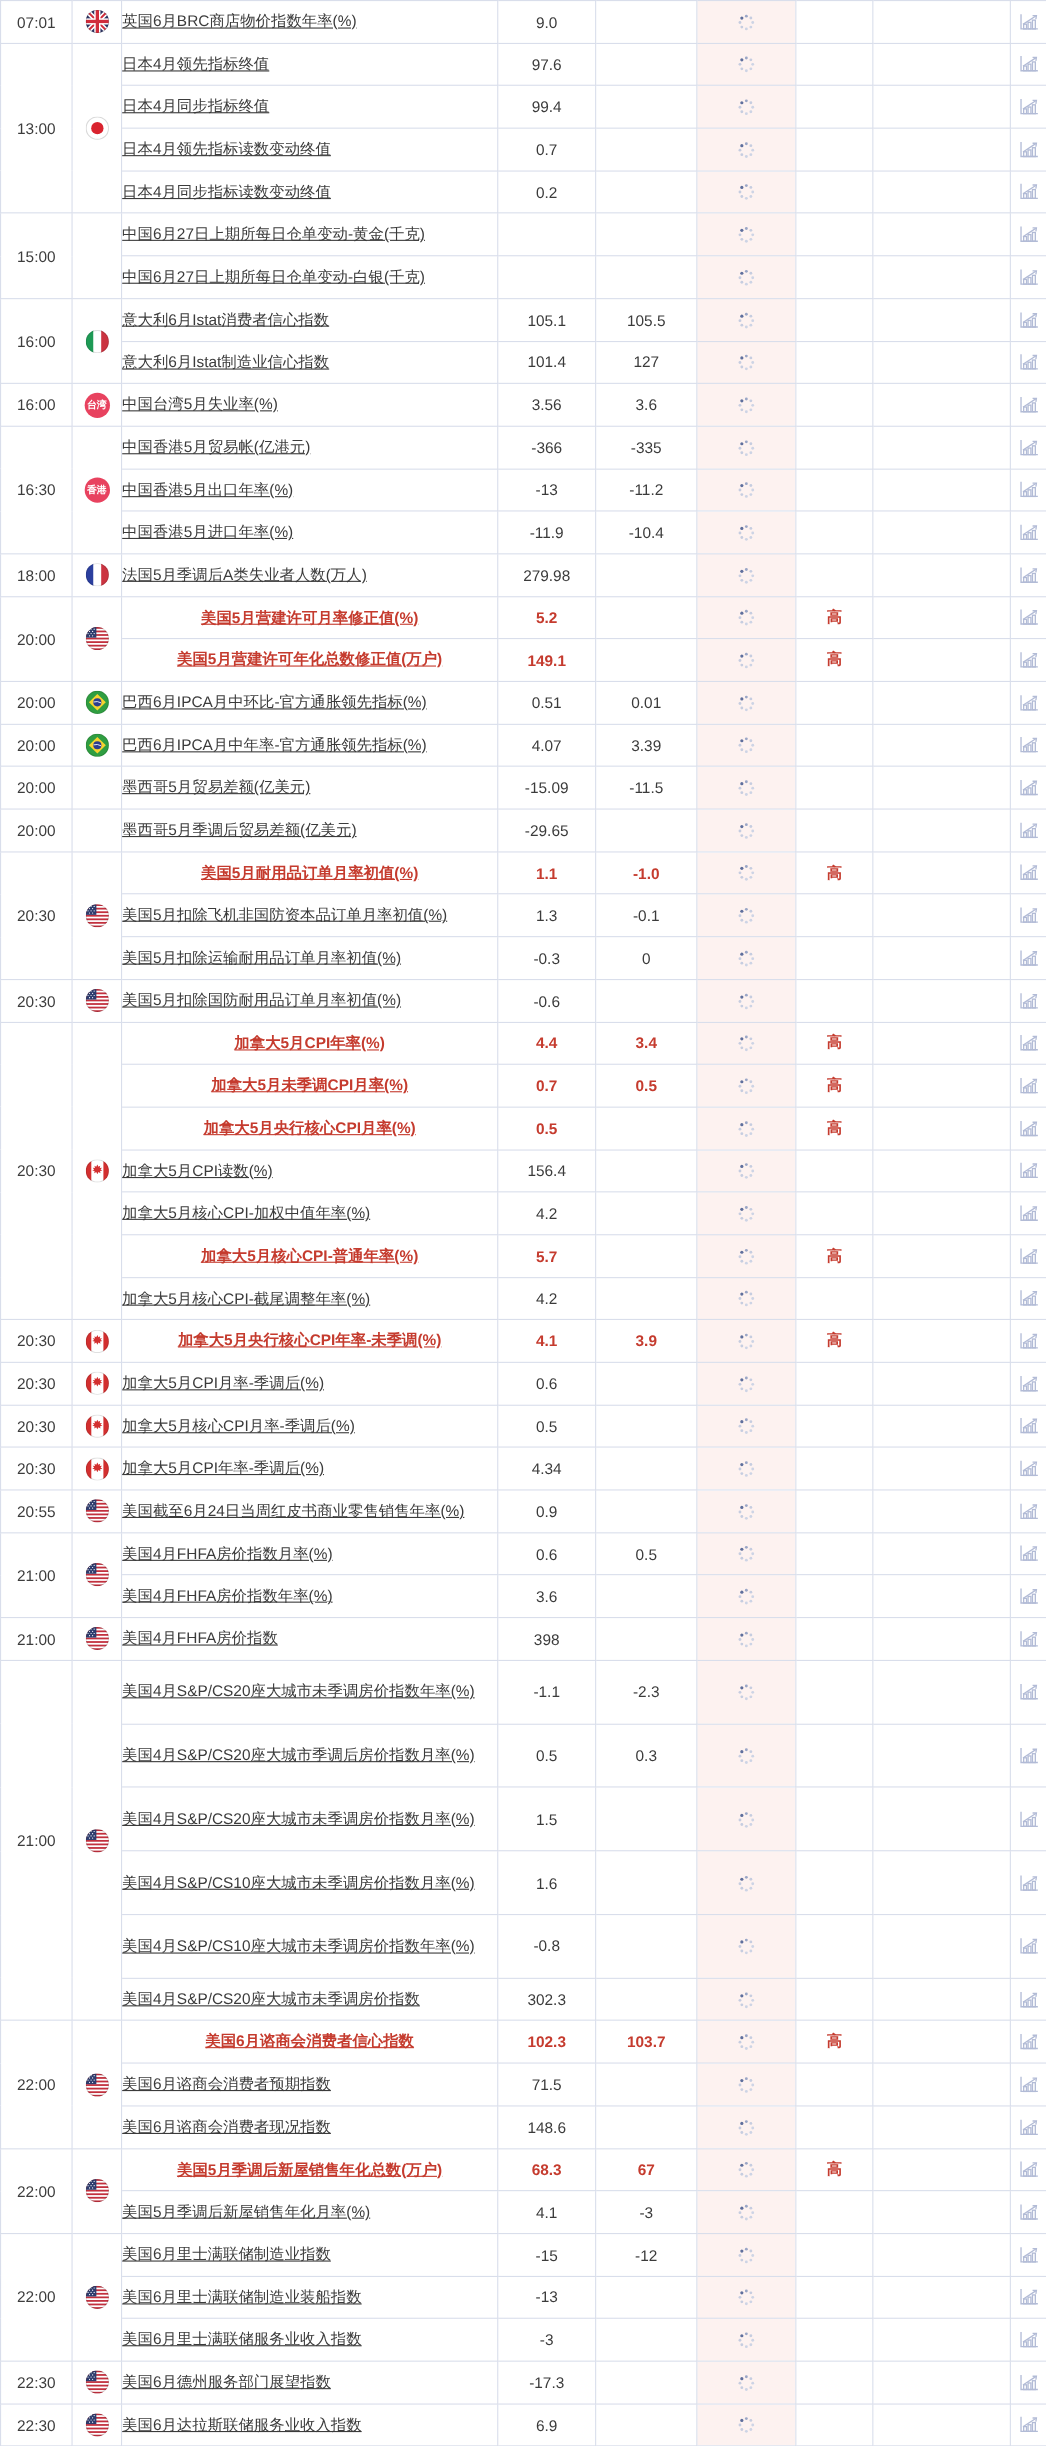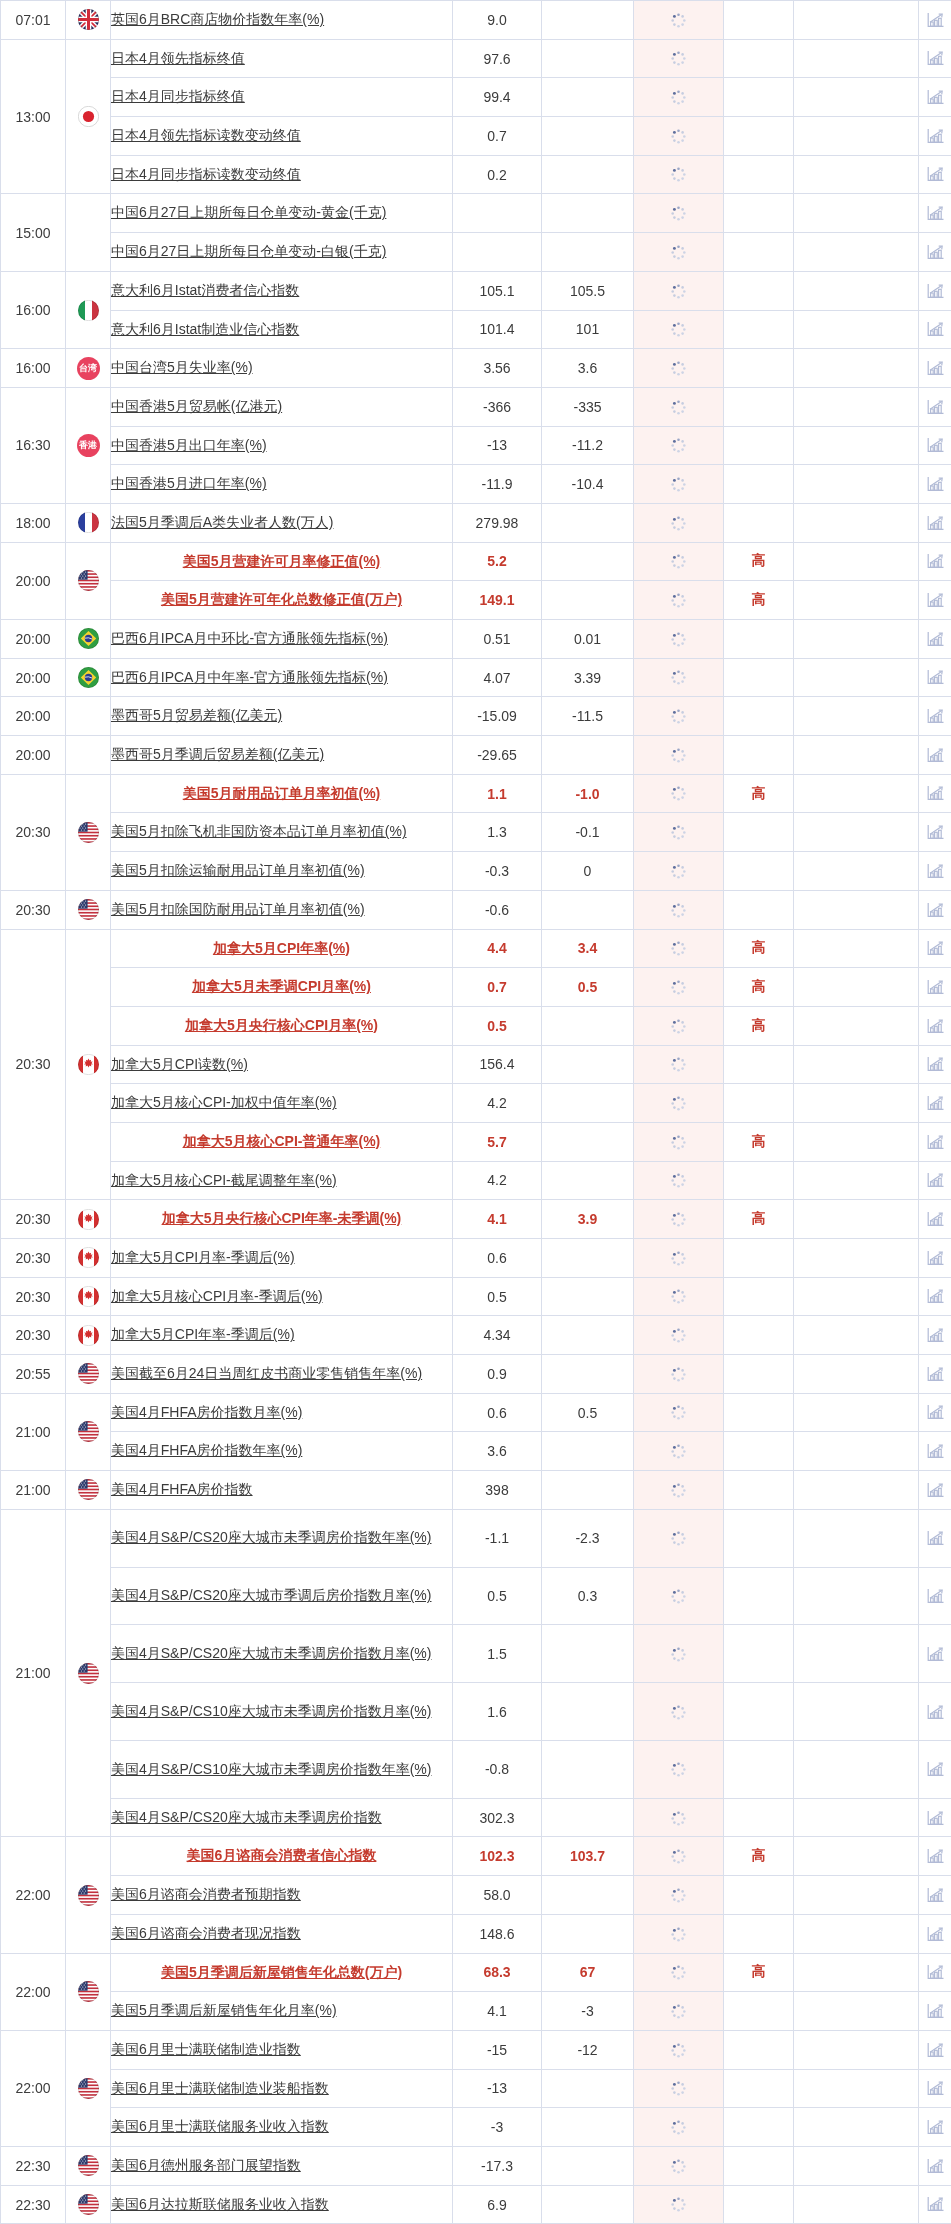--- a/index.html
+++ b/index.html
@@ -283,21 +283,21 @@
   <rect x="4.6" y="10" width="2.6" height="4.3"></rect>
   <rect x="8.6" y="8.3" width="2.6" height="6"></rect>
   <rect x="12.6" y="6.3" width="2.6" height="8"></rect>
   <path d="M4 10.2 L15.6 2.6"></path>
   <path d="M12.7 2.2 L16.2 2.2 L15.7 5.4"></path>
             </svg></span></td>
       </tr>
       <tr class="s">
         <td class="ev">意大利6月Istat制造业信心指数</td>
         <td class="num">101.4</td>
-        <td class="num">101</td>
+        <td class="num">127</td>
         <td class="spin"><span><svg class="icon-cell-svg" width="17" height="17" viewBox="0 0 17 17">
   <circle cx="4.4" cy="4.4" r="1.45" fill="#5f6f9d"></circle>
   <circle cx="8.5" cy="2.7" r="1.3" fill="#9aa6c6"></circle>
   <circle cx="12.6" cy="4.4" r="1.3" fill="#c6cde0"></circle>
   <circle cx="14.3" cy="8.5" r="1.3" fill="#cdd4e5"></circle>
   <circle cx="12.6" cy="12.6" r="1.3" fill="#cdd4e5"></circle>
   <circle cx="8.5" cy="14.3" r="1.3" fill="#cdd4e5"></circle>
   <circle cx="4.4" cy="12.6" r="1.3" fill="#c6cde0"></circle>
   <circle cx="2.7" cy="8.5" r="1.3" fill="#c6cde0"></circle>
             </svg></span></td>
@@ -1551,21 +1551,21 @@
   <path d="M2.2 1 V14.3 H17.5"></path>
   <rect x="4.6" y="10" width="2.6" height="4.3"></rect>
   <rect x="8.6" y="8.3" width="2.6" height="6"></rect>
   <rect x="12.6" y="6.3" width="2.6" height="8"></rect>
   <path d="M4 10.2 L15.6 2.6"></path>
   <path d="M12.7 2.2 L16.2 2.2 L15.7 5.4"></path>
             </svg></span></td>
       </tr>
       <tr class="s">
         <td class="ev">美国6月谘商会消费者预期指数</td>
-        <td class="num">58.0</td>
+        <td class="num">71.5</td>
         <td class="num"></td>
         <td class="spin"><span><svg class="icon-cell-svg" width="17" height="17" viewBox="0 0 17 17">
   <circle cx="4.4" cy="4.4" r="1.45" fill="#5f6f9d"></circle>
   <circle cx="8.5" cy="2.7" r="1.3" fill="#9aa6c6"></circle>
   <circle cx="12.6" cy="4.4" r="1.3" fill="#c6cde0"></circle>
   <circle cx="14.3" cy="8.5" r="1.3" fill="#cdd4e5"></circle>
   <circle cx="12.6" cy="12.6" r="1.3" fill="#cdd4e5"></circle>
   <circle cx="8.5" cy="14.3" r="1.3" fill="#cdd4e5"></circle>
   <circle cx="4.4" cy="12.6" r="1.3" fill="#c6cde0"></circle>
   <circle cx="2.7" cy="8.5" r="1.3" fill="#c6cde0"></circle>

